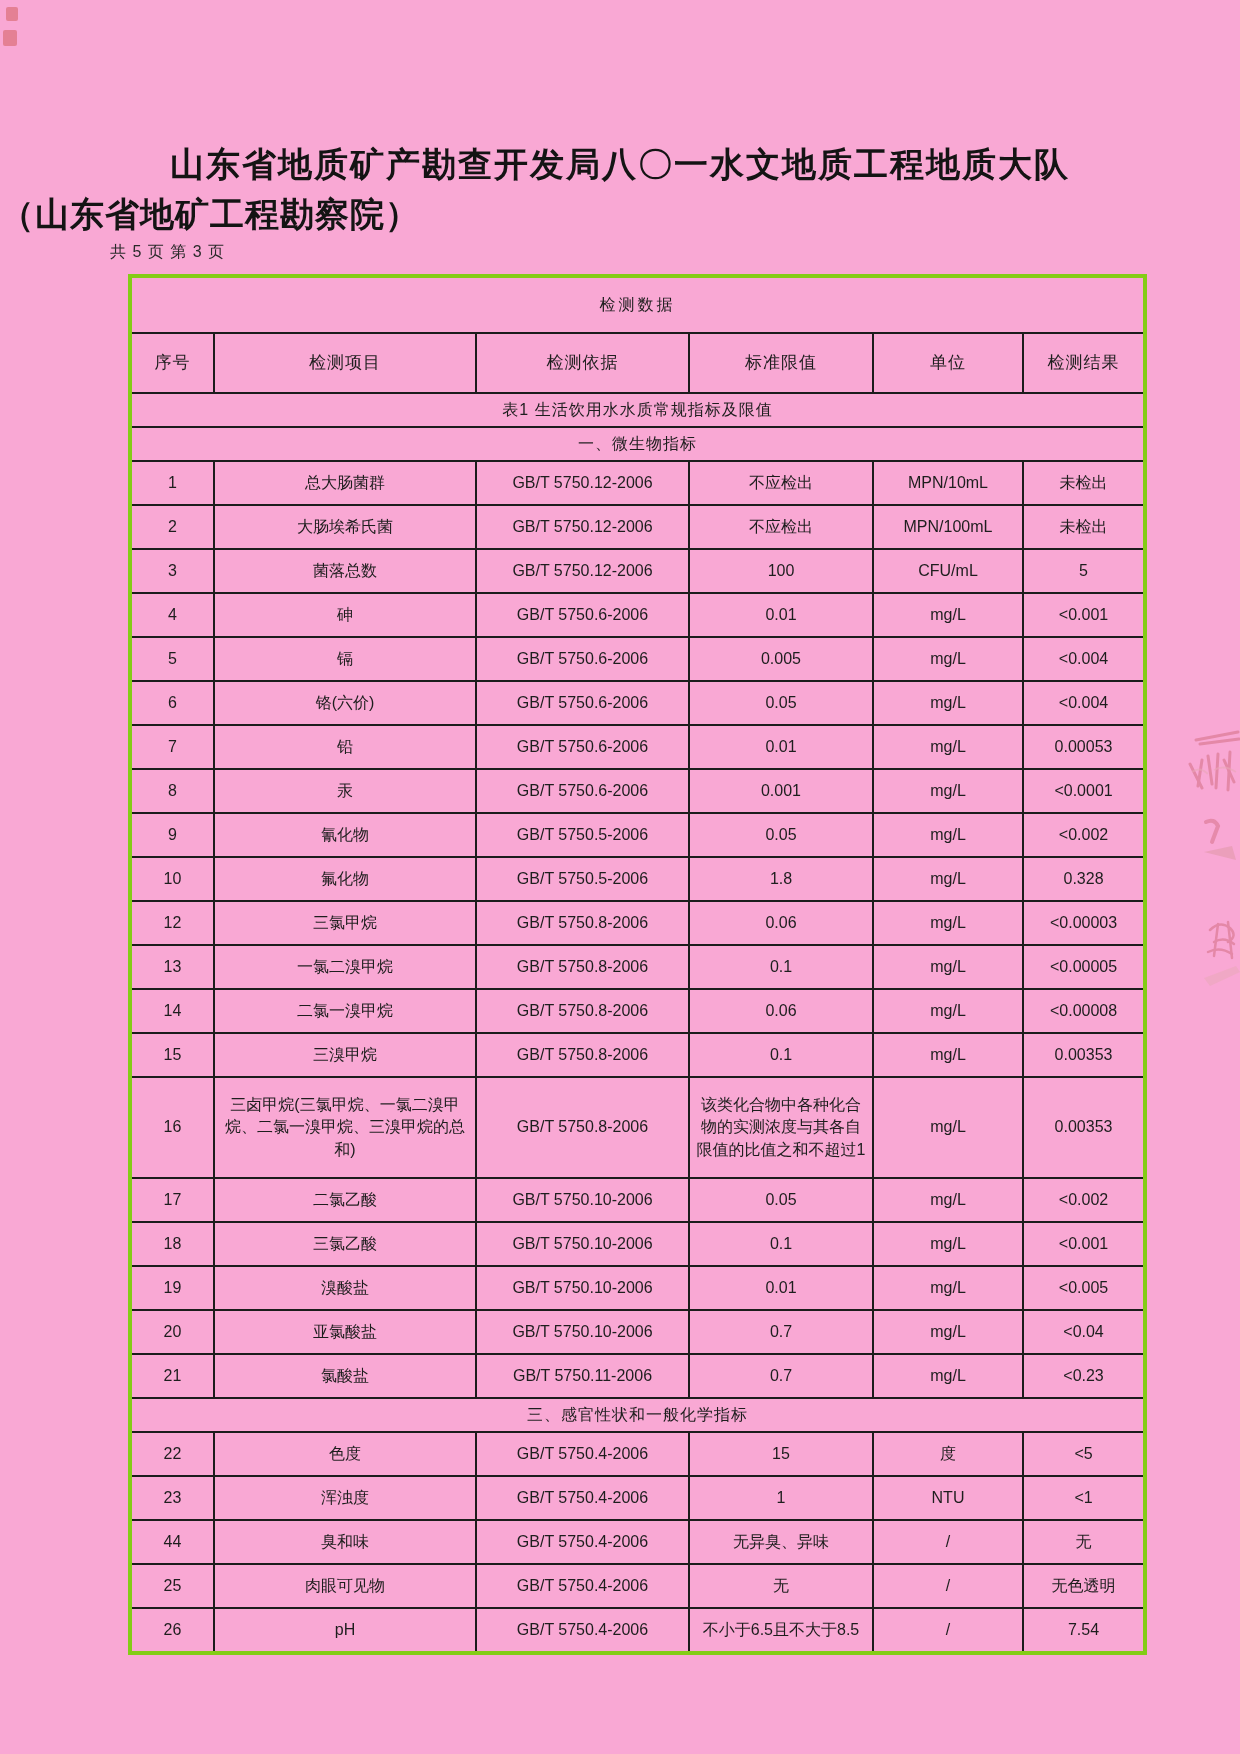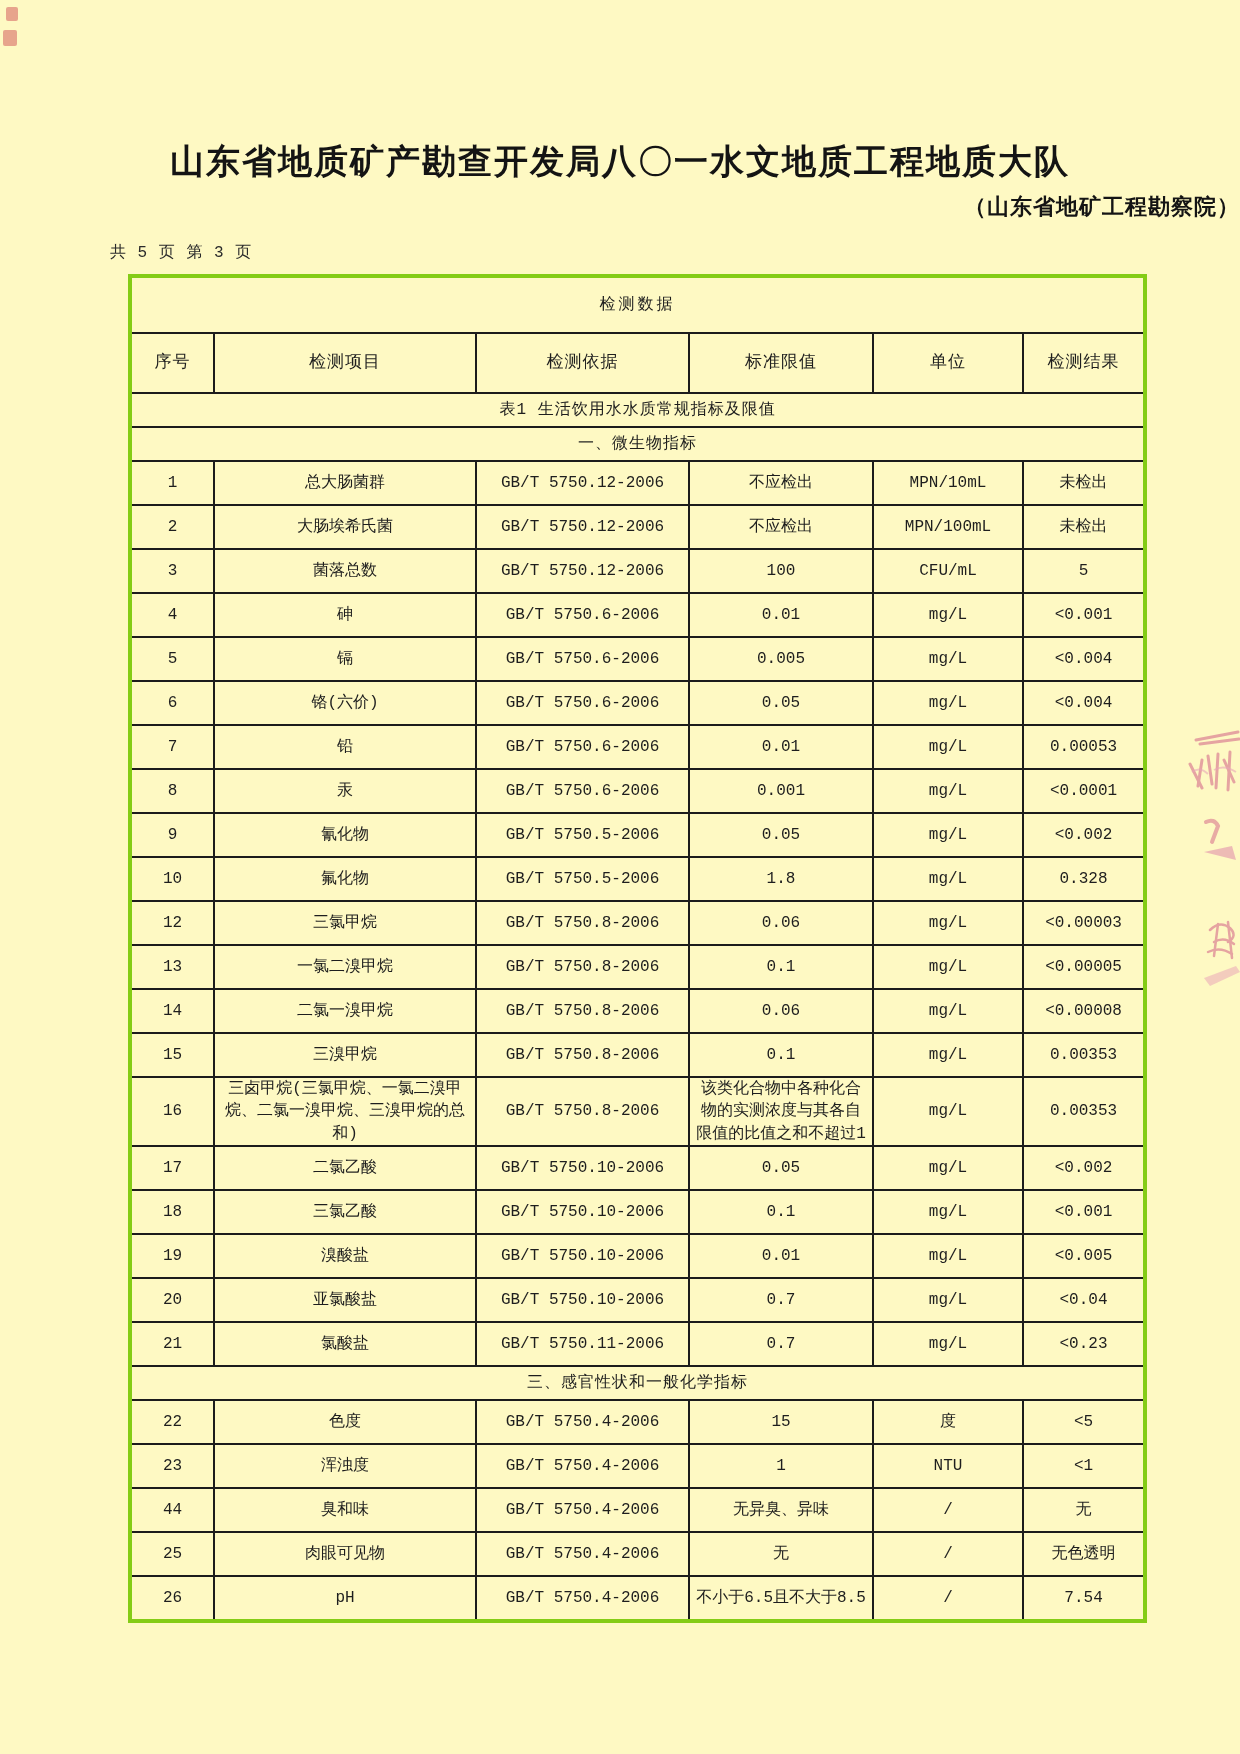--- a/index.html
+++ b/index.html
@@ -1,33 +1,33 @@
 <!DOCTYPE html>
 <html><head>
 <meta charset="utf-8">
 <style>
   html,body{margin:0;padding:0;background:#e8e8e8;}
   .page{
     position:relative;
     width:1240px;height:1754px;
-    background:#fef9c3;
+    background:#f9a8d4;
     overflow:hidden;
-    font-family:Liberation Mono, monospace;
+    font-family:Liberation Sans, sans-serif;
     color:#222;
   }
   .doc-title{
     position:absolute;top:140px;left:0;width:1240px;
     text-align:center;
     font-size:34px;font-weight:bold;color:#141414;
     letter-spacing:2px;line-height:1.45;
   }
   .doc-subtitle{
     position:absolute;top:192px;left:0;width:1240px;
-    text-align:right;
-    font-size:22px;font-weight:bold;color:#141414;
+    text-align:left;
+    font-size:34px;font-weight:bold;color:#141414;
     letter-spacing:1px;
   }
   .page-info{
     position:absolute;top:242px;left:110px;width:1015px;
     text-align:left;
     font-size:16px;color:#2a2a2a;letter-spacing:1px;
   }
   table.doc-table{
     position:absolute;left:128px;top:274px;width:1015px;
     border-collapse:collapse;table-layout:fixed;
@@ -37,21 +37,21 @@
     border:2px solid #1c1c1c;
     text-align:center;vertical-align:middle;
     font-size:16px;color:#1e1e1e;
     padding:2px 4px;line-height:1.4;
     overflow:hidden;
   }
   td.table-title-cell{height:50px;font-size:18px;letter-spacing:3px;}
   tr.header-row td{height:54px;font-size:17px;letter-spacing:1px;}
   td.section-cell{height:28px;font-size:16px;letter-spacing:1px;}
   tr.data-row td{height:38px;}
-  tr.tall-row td{height:auto;padding:0 4px;}
+  tr.tall-row td{height:auto;padding:16px 4px;}
   td.wrap{line-height:1.5;}
   
   .corner-mark{position:absolute;background:#d35f5f;opacity:.55;border-radius:2px;}
   .stamp{position:absolute;pointer-events:none;}
 </style>
 </head>
 <body>
 
 <div class="page">
 

